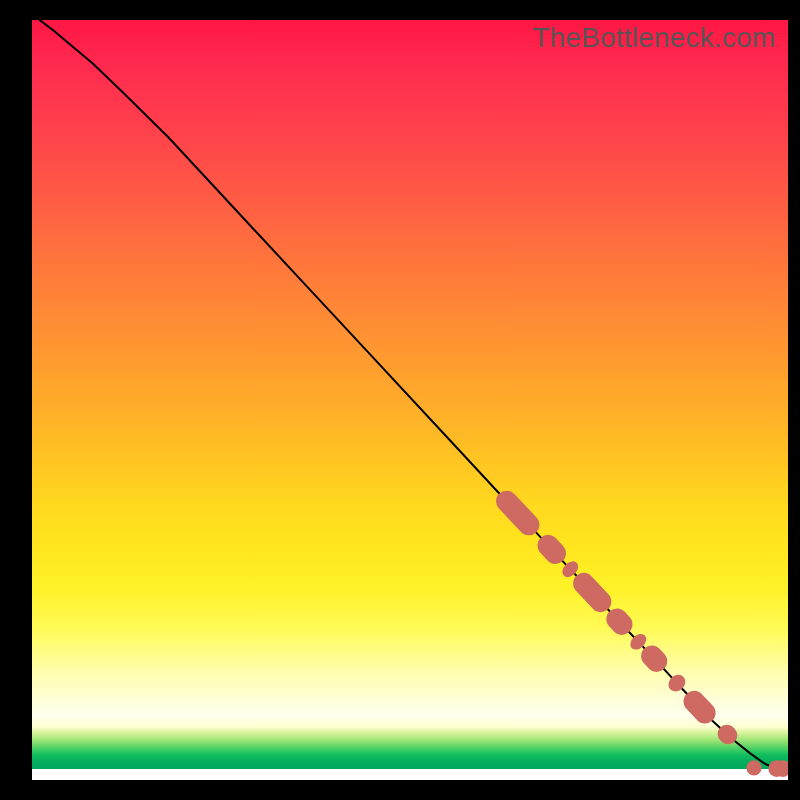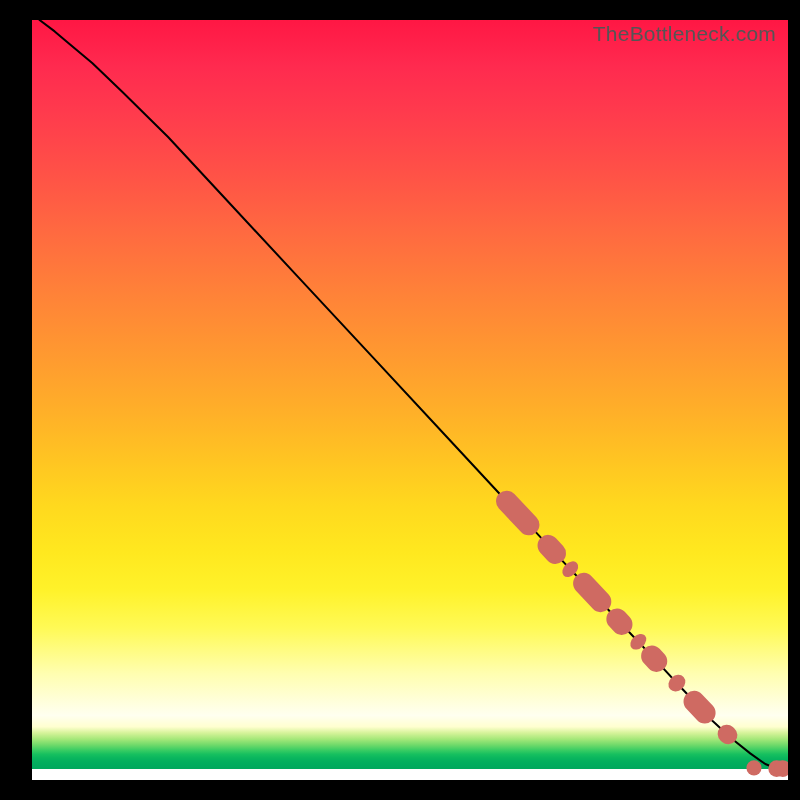--- a/index.html
+++ b/index.html
@@ -53,21 +53,21 @@
       #01a85d 98.5%,
       #ffffff 98.5%,
       #ffffff 100%
     );
   }
   .watermark {
     position: absolute;
     top: 2px;
     right: 12px;
     color: #555555;
-    font-size: 21px;
+    font-size: 28px;
     font-weight: 500;
     letter-spacing: 0.2px;
     user-select: none;
   }
   svg.overlay {
     position: absolute;
     left: 0;
     top: 0;
     width: 756px;
     height: 760px;

